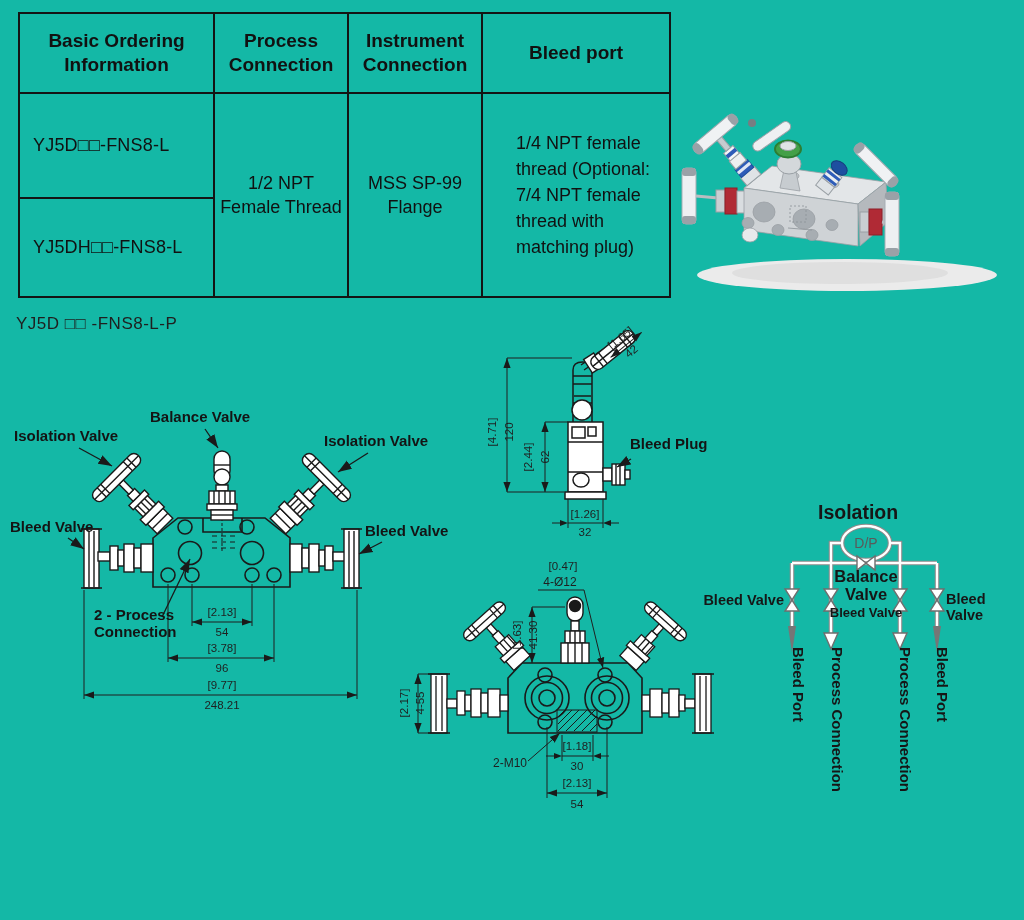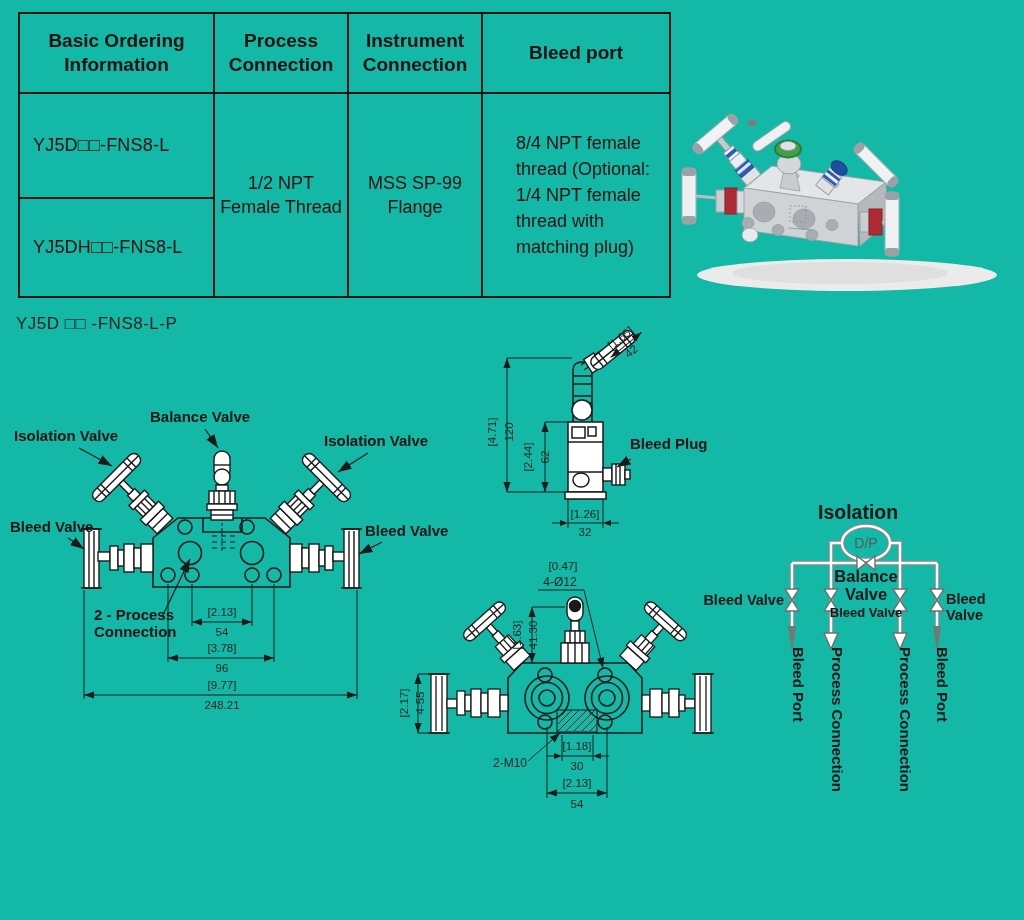--- a/index.html
+++ b/index.html
@@ -37,21 +37,21 @@
           <tr style="height:80px;">
         <th style="width:189px;">Basic Ordering Information</th>
         <th style="width:128px;">Process Connection</th>
         <th style="width:128px;">Instrument Connection</th>
         <th style="width:182px;">Bleed port</th>
       </tr>
       <tr style="height:105px;">
         <td class="model">YJ5D□□-FNS8-L</td>
         <td class="ctr" rowspan="2">1/2 NPT Female Thread</td>
         <td class="ctr" rowspan="2">MSS SP-99 Flange</td>
-        <td class="bleed" rowspan="2">8/4 NPT female thread (Optional: 1/4 NPT female thread with matching plug)</td>
+        <td class="bleed" rowspan="2">1/4 NPT female thread (Optional: 7/4 NPT female thread with matching plug)</td>
       </tr>
       <tr style="height:99px;">
         <td class="model">YJ5DH□□-FNS8-L</td>
       </tr>
     </tbody>
       </table>
   </div>
 
   <svg class="abs" style="left:672px;top:92px;" width="350" height="220" viewBox="0 0 350 220">
     <ellipse cx="175" cy="183" rx="150" ry="16" fill="#ebebeb"></ellipse>

